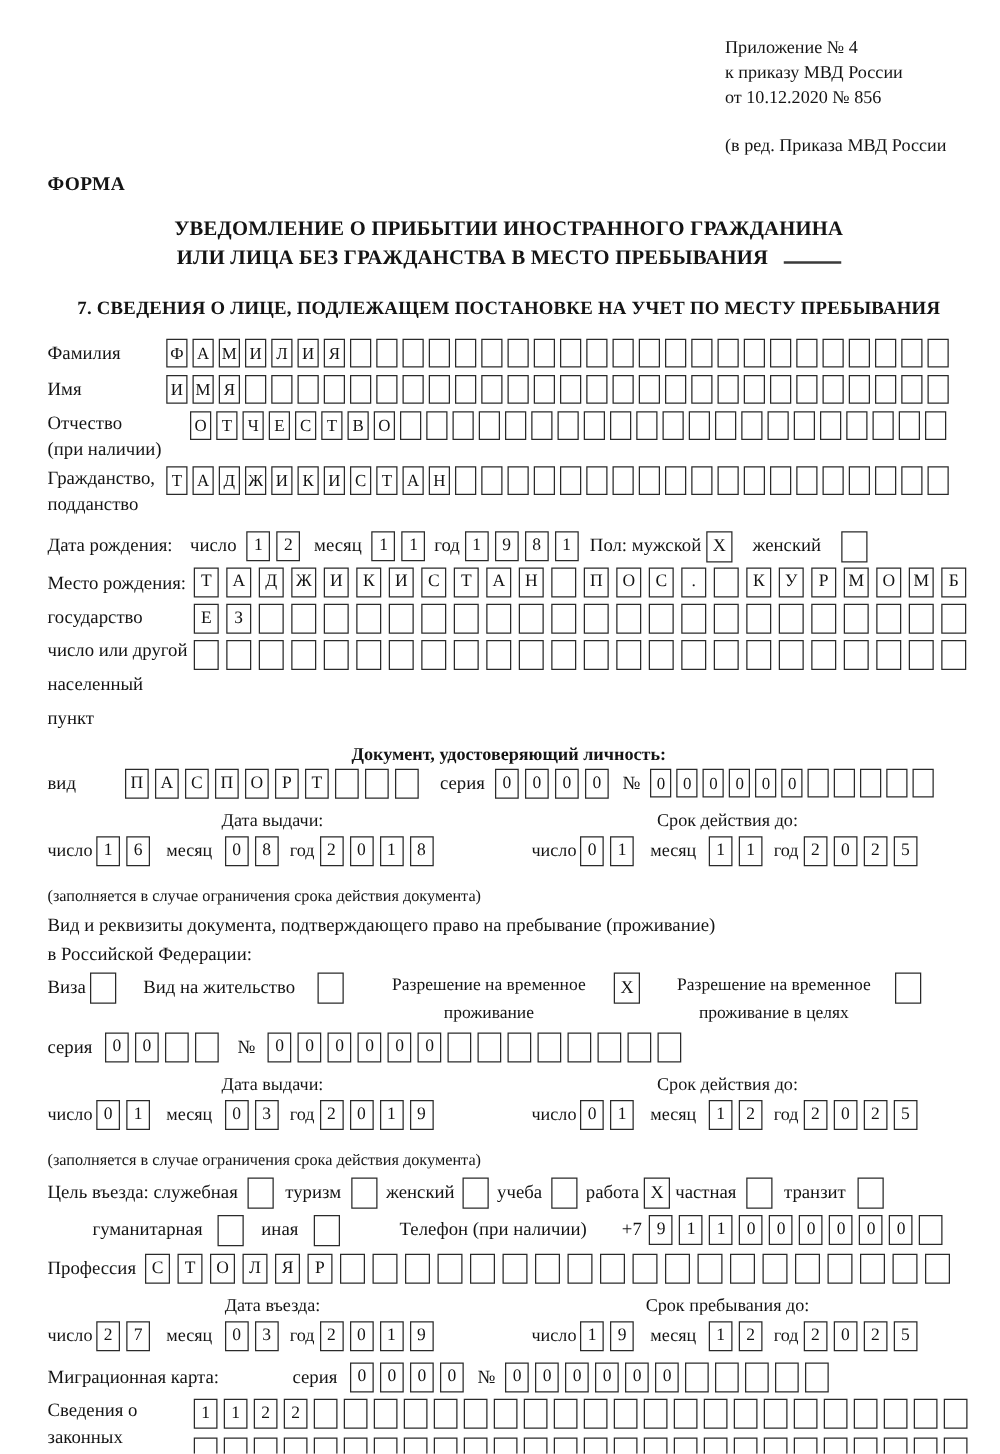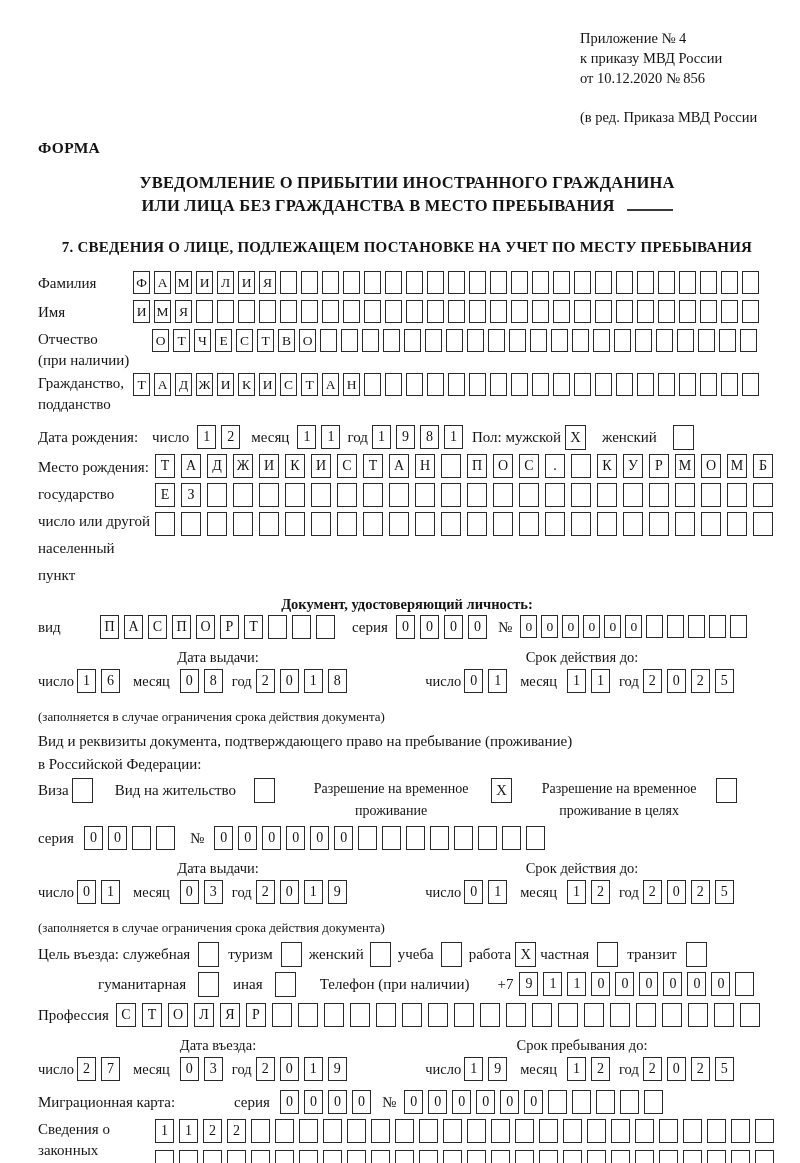--- a/index.html
+++ b/index.html
@@ -521,25 +521,25 @@
     <span class="chk" style="margin-left:7px"></span>
     <span class="lbl" style="margin-left:7px">работа</span>
     <span class="chk" style="margin-left:4px">X</span>
     <span class="lbl" style="margin-left:4px">частная</span>
     <span class="chk" style="margin-left:8px"></span>
     <span class="lbl" style="margin-left:9px">транзит</span>
     <span class="chk" style="margin-left:9px"></span>
   </div>
 
   <div class="frow" style="margin-top:5px">
-    <span class="lbl" style="margin-left:60px">гуманитарная</span>
+    <span class="lbl" style="margin-left:36px">гуманитарная</span>
     <span class="chk" style="margin-left:12px"></span>
     <span class="lbl" style="margin-left:14px">иная</span>
     <span class="chk" style="margin-left:12px"></span>
-    <span class="lbl" style="margin-left:24px">Телефон (при наличии)</span>
+    <span class="lbl" style="margin-left:48px">Телефон (при наличии)</span>
     <span class="lbl" style="margin-left:28px">+7</span>
     <span class="boxes bd" style="margin-left:6px">
         <span class="cb">9</span>
         <span class="cb">1</span>
         <span class="cb">1</span>
         <span class="cb">0</span>
         <span class="cb">0</span>
         <span class="cb">0</span>
         <span class="cb">0</span>
         <span class="cb">0</span>

